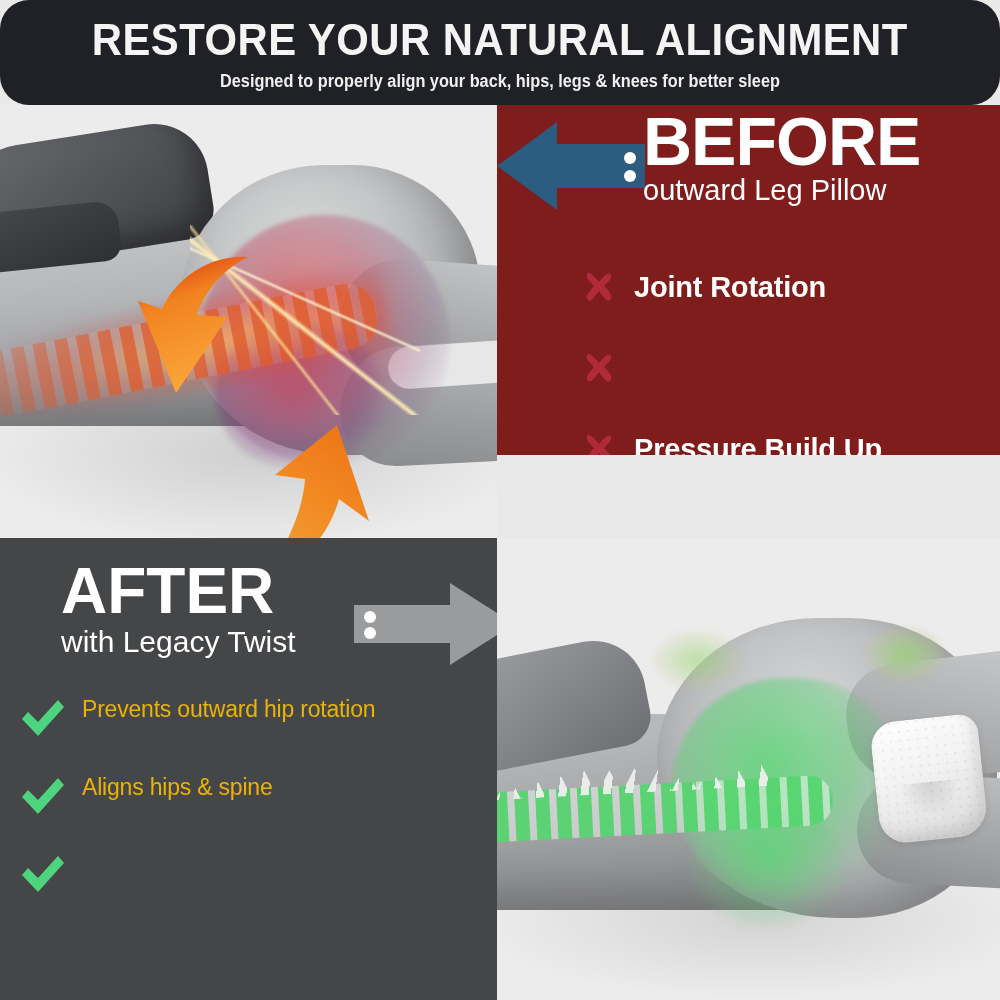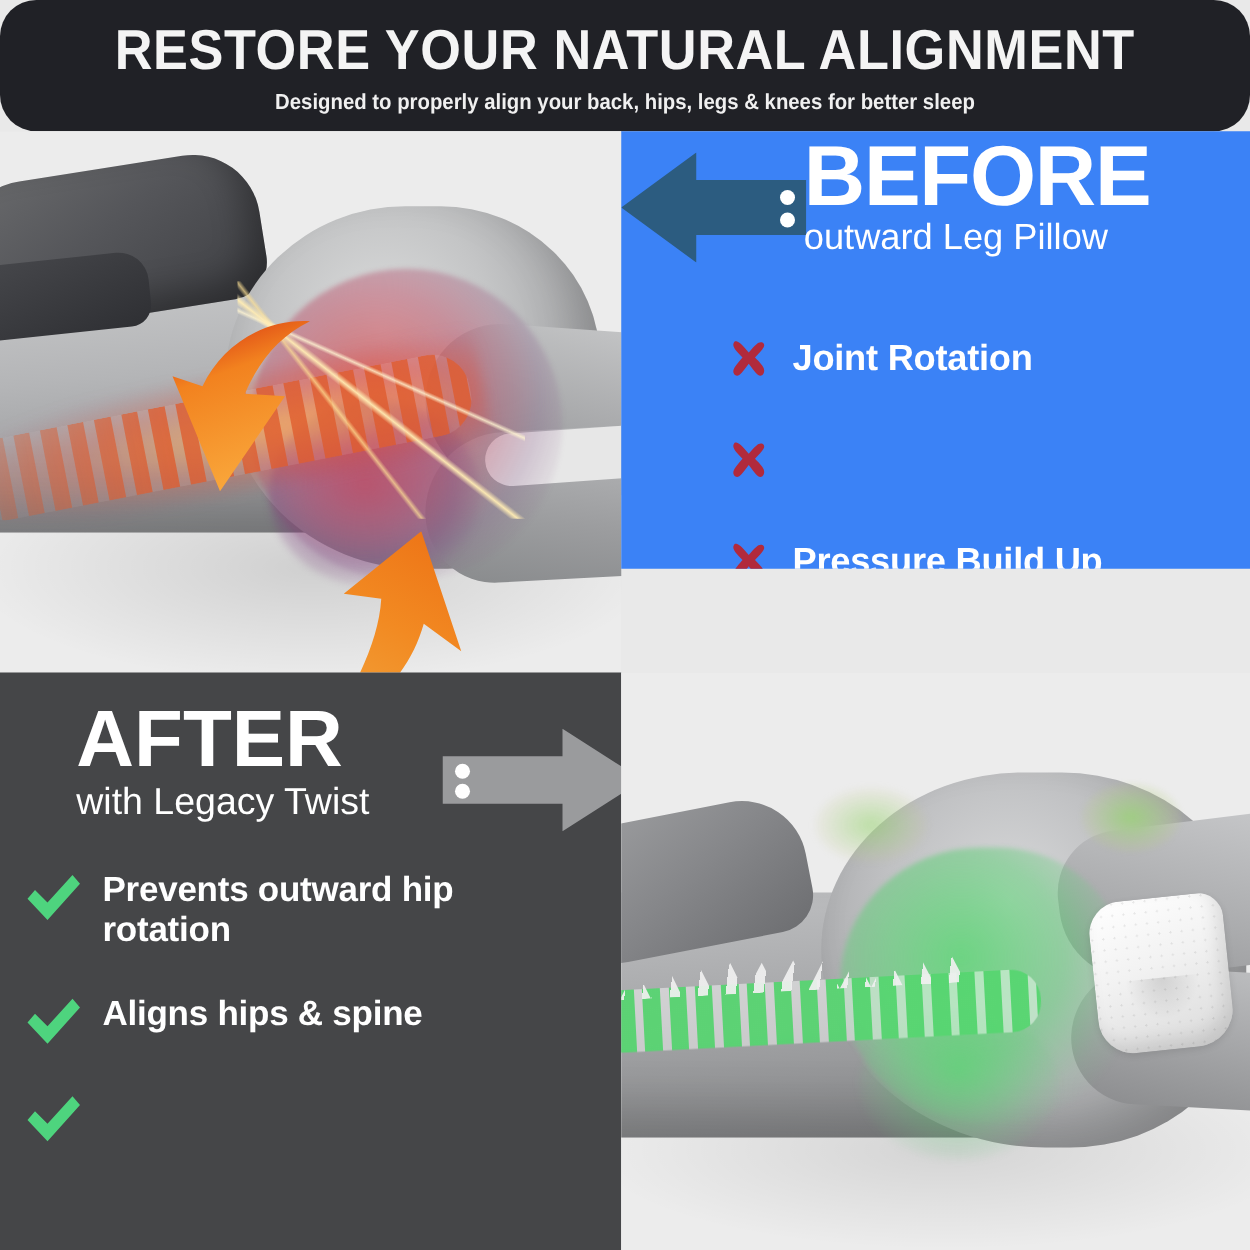--- a/index.html
+++ b/index.html
@@ -39,21 +39,21 @@
     font-weight:bold;
     margin-top:9px;
     transform:scaleX(0.93);
     white-space:nowrap;
     text-align:center;
   }
 
   
   .quad { position:absolute; overflow:hidden; }
   .q-tl { left:0;   top:105px; width:497px; height:433px; background:#e9e9e9; }
-  .q-tr { left:497px;top:105px; width:503px; height:350px; background:#3b82f6; }
+  .q-tr { left:497px;top:105px; width:503px; height:350px; background:#7f1d1d; }
   .q-bl { left:0;   top:538px; width:497px; height:462px; background:#454648; }
   .q-br { left:497px;top:538px; width:503px; height:462px; background:#e9e9e9; }
 
   
   .illu { position:absolute; inset:0; }
   .ill-bg-tl { position:absolute; inset:0; background:#ececec; }
 
   
   .tl-shadow {
     position:absolute; left:-20px; top:300px; width:540px; height:140px;
@@ -293,21 +293,21 @@
   }
   .after-sub {
     color:#ffffff; font-size:30px; font-weight:normal;
     line-height:1.02; margin-top:4px; white-space:nowrap;
   }
   .arrow-right { position:absolute; left:350px; top:45px; width:160px; height:82px; }
   .after-list { position:absolute; left:20px; top:158px; width:477px; }
   .a-item { display:flex; align-items:flex-start; margin-bottom:36px; }
   .check-icon { width:46px; height:40px; flex:0 0 46px; margin-right:16px; margin-top:2px; }
   .a-text {
-    color:#ffffff; font-size:28px; font-weight:bold;
+    color:#eab308; font-size:23px; font-weight:normal;
     letter-spacing:-0.2px; line-height:1.13; max-width:400px;
   }
   .a-item.wrap .a-text { max-width:335px; white-space:normal; }
   .a-item.nowrap .a-text { white-space:nowrap; }
 </style>
 </head>
 <body>
 
 <div id="page">
 

